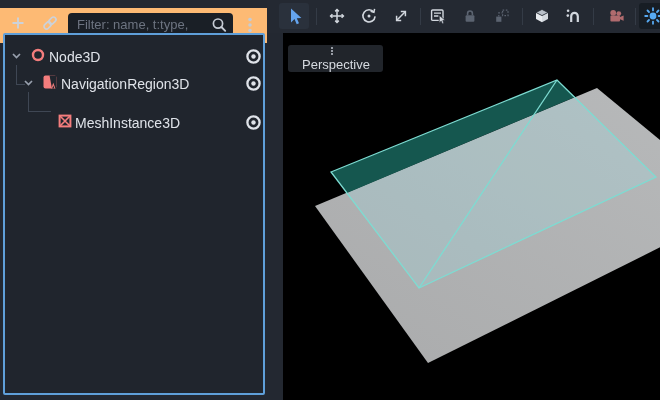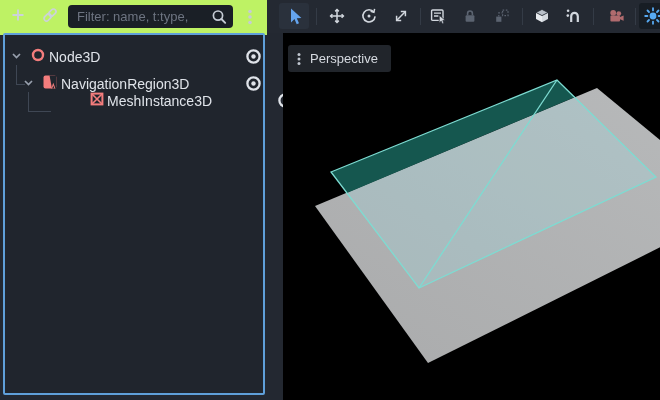--- a/index.html
+++ b/index.html
@@ -4,60 +4,60 @@
 <style>
   html,body{margin:0;padding:0;}
   body{
     width:660px;height:400px;overflow:hidden;position:relative;
     background:#232831;
     font-family:"Liberation Sans","DejaVu Sans",sans-serif;
     -webkit-font-smoothing:antialiased;
   }
   .abs{position:absolute;}
   
-  #dock-toolbar{left:0;top:0;width:267px;height:35px;background:#bef264;}
+  #dock-toolbar{left:0;top:8px;width:267px;height:35px;background:#fdba74;}
   .tool-btn{display:flex;align-items:center;justify-content:center;background:transparent;border:none;padding:0;}
   #btn-add{left:6px;top:5px;width:24px;height:23px;}
   #btn-link{left:38px;top:5px;width:24px;height:23px;}
   #filter-input{
     left:68px;top:5px;width:165px;height:23px;box-sizing:border-box;
     background:#1a1f26;border:none;border-radius:4px;
     color:#aeb4bd;font-size:13px;padding:0 26px 0 9px;outline:none;
     font-family:"Liberation Sans","DejaVu Sans",sans-serif;
   }
   #filter-input::placeholder{color:#6d7481;opacity:1;}
   #filter-search-icon{left:209px;top:7px;width:20px;height:20px;pointer-events:none;}
   #btn-dock-menu{left:241px;top:5px;width:18px;height:24px;}
   
   #scene-tree{
     left:3px;top:33px;width:262px;height:362px;box-sizing:border-box;
     background:#20252d;border:2px solid #5f9fd9;border-radius:2px;padding-left:10px;
   }
   .tree-row{position:absolute;left:0;width:100%;height:27px;}
-  .row-0{top:8px;} .row-1{top:35px;text-align:center;} .row-2{top:52px;margin-left:32px;}
+  .row-0{top:8px;} .row-1{top:35px;text-align:center;} .row-2{top:74px;}
   .tree-label{position:absolute;top:50%;transform:translateY(-50%);
     color:#dfe3e9;font-size:14px;white-space:nowrap;}
   .connector{position:absolute;border-left:1px solid #3f4754;border-bottom:1px solid #3f4754;}
   #conn-1{left:11px;top:30px;width:8px;height:19px;}
   #conn-2{left:23px;top:57px;width:22px;height:19px;}
   .chev{position:absolute;top:50%;transform:translateY(-50%);}
   .eye-btn{position:absolute;left:236px;top:50%;transform:translateY(-50%);
     width:24px;height:24px;display:flex;align-items:center;justify-content:center;
     background:transparent;border:none;padding:0;}
   
   #main-toolbar{left:267px;top:0;width:393px;height:33px;background:#242932;overflow:hidden;}
   .tb-ico{position:absolute;top:4px;width:24px;height:24px;display:flex;align-items:center;justify-content:center;}
   .tb-sep{position:absolute;top:8px;width:1px;height:17px;background:#343b46;}
   #btn-select{left:12px;top:3px;width:30px;height:26px;background:#2a313c;border-radius:3px;}
   #btn-sun{left:372px;top:3px;width:28px;height:26px;background:#171d24;border-radius:3px;}
   
   #viewport{left:283px;top:33px;width:377px;height:367px;background:#000;overflow:hidden;}
   #persp-badge{
     left:5px;top:12px;height:27px;background:rgba(34,38,45,0.96);border-radius:3px;
-    display:flex;align-items:center;padding:0 13px 0 7px;
+    display:flex;align-items:center;padding:0 13px 0 7px;flex-direction:column;
   }
   #persp-badge span{color:#d6dae0;font-size:13px;margin-left:7px;}
 </style>
 </head>
 <body>
 
 <div id="dock-toolbar" class="abs">
   <button id="btn-add" class="abs tool-btn">
     <span>
       <svg width="18" height="18" viewBox="0 0 18 18">

